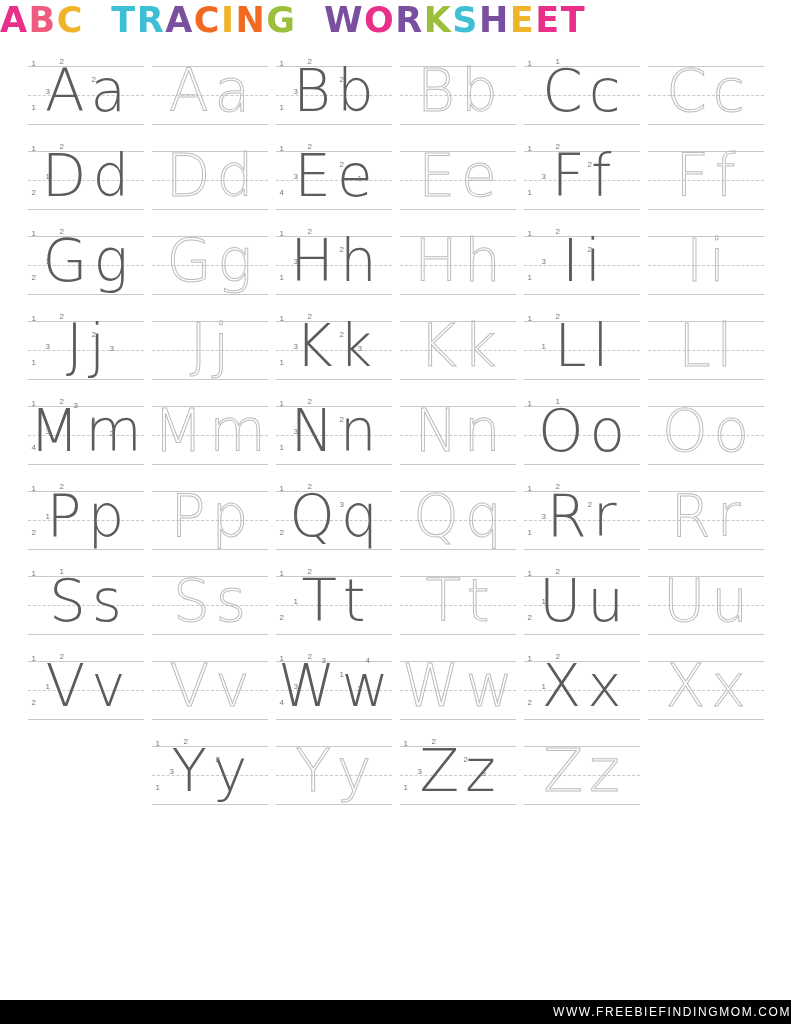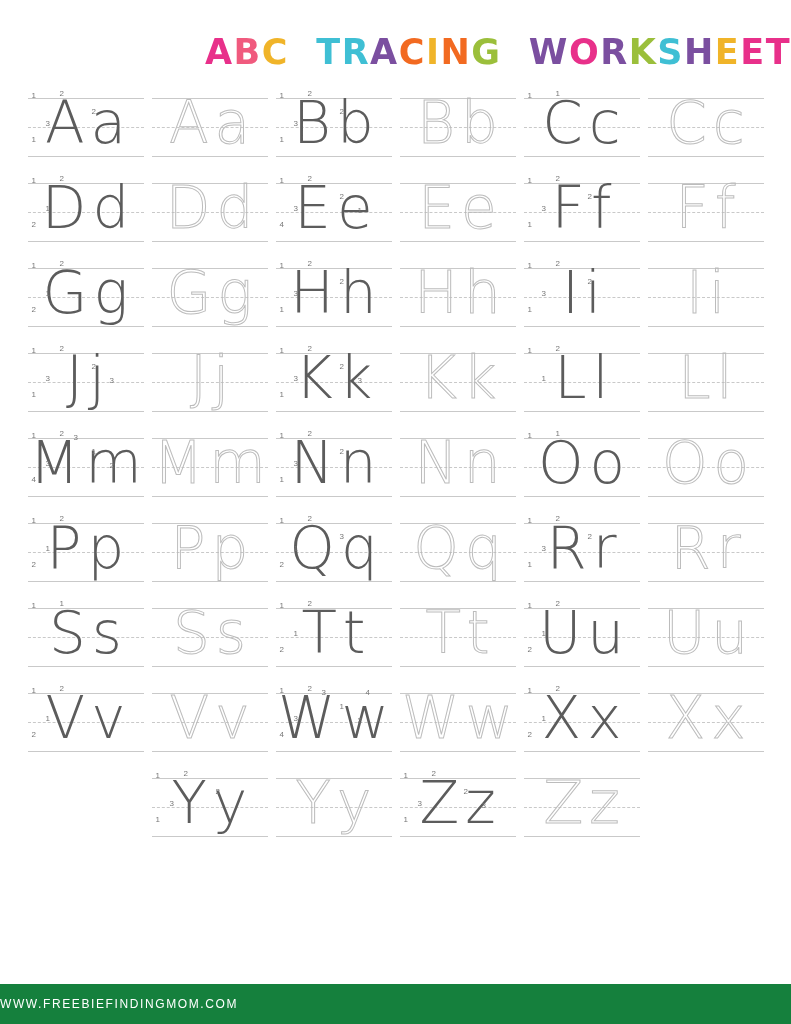--- a/index.html
+++ b/index.html
@@ -16,26 +16,25 @@
   .page {
     position: relative;
     width: 791px;
     height: 1024px;
     background: #ffffff;
     box-sizing: border-box;
   }
 
   
   .title {
-    text-align: right;
+    text-align: left;
     font-family: "DejaVu Sans", sans-serif;
     font-weight: bold;
     font-size: 35px;
     letter-spacing: 1.5px;
-    padding-top: 32px;
     padding-bottom: 6px;
     white-space: nowrap;
   }
   .title span {
     display: inline-block;
   }
 
   
   .grid {
     width: 740px;
@@ -124,25 +123,25 @@
     font-family: "Liberation Sans", sans-serif;
     line-height: 1;
   }
 
   
   .footer {
     position: absolute;
     left: 0;
     right: 0;
     bottom: 0;
-    height: 40px;
-    background: #15803d;
+    height: 24px;
+    background: #000000;
     display: flex;
     align-items: center;
-    justify-content: flex-start;
+    justify-content: flex-end;
   }
   .footer-text {
     color: #ffffff;
     font-size: 12px;
     letter-spacing: 1.6px;
     font-family: "Liberation Sans", sans-serif;
   }
 </style>
 </head>
 <body>

